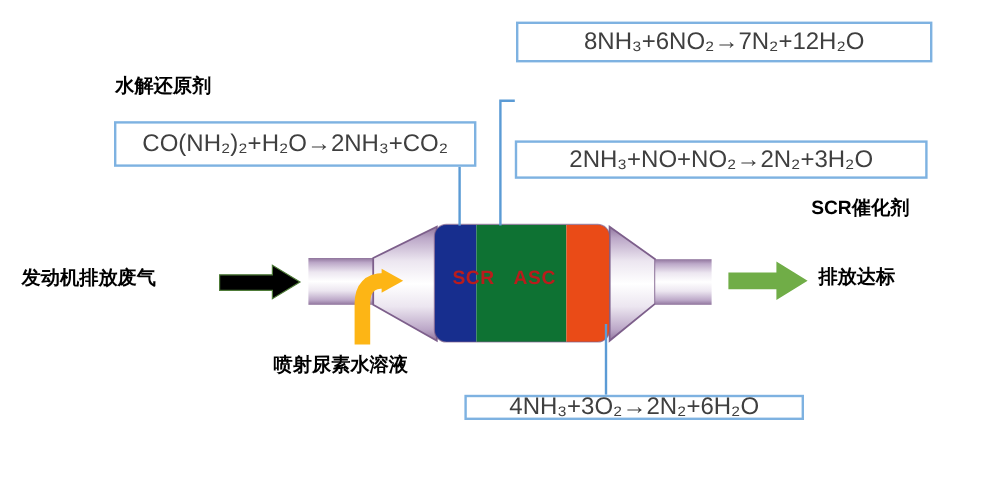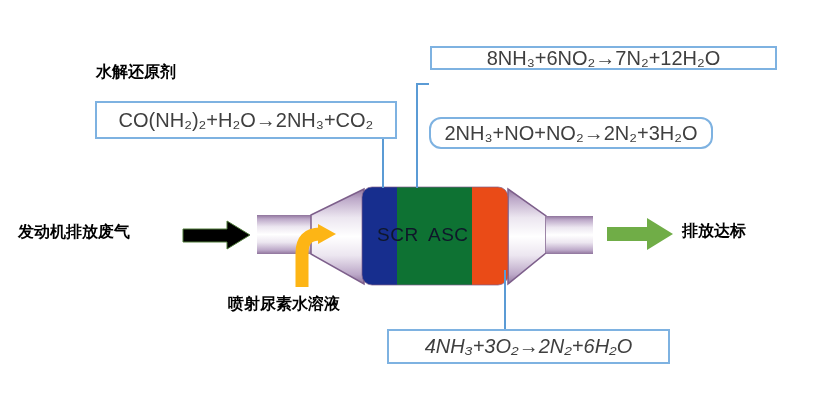--- a/index.html
+++ b/index.html
@@ -21,23 +21,23 @@
     font-size:20px;
     white-space:nowrap;
   }
   .cn-label{
     color:#000000;
     font-weight:bold;
     font-size:16px;
     white-space:nowrap;
   }
   .band-label{
-    color:#0f172a;
-    font-weight:normal;
-    font-size:19px;
+    color:#b91c1c;
+    font-weight:bold;
+    font-size:16px;
     letter-spacing:.5px;
     white-space:nowrap;
   }
 </style>
 </head>
 <body>
 
 <div id="canvas">
 
   <svg id="shapes" width="826" height="415" viewBox="0 0 826 415">
@@ -91,31 +91,32 @@
 
     <g>
       <polygon points="607,227 647,227 647,218 673,234 647,250 647,241 607,241" fill="#70AD47"></polygon>
     </g>
   </svg>
 
   <div class="abs cn-label" style="left:96px;top:62px;">水解还原剂</div>
 
   <div class="abs eq-box" style="left:95px;top:101px;width:302px;height:38px;">CO(NH₂)₂+H₂O→2NH₃+CO₂</div>
 
-  <div class="abs eq-box" style="left:430px;top:18px;width:347px;height:24px;margin-top:28px;">8NH₃+6NO₂→7N₂+12H₂O</div>
+  <div class="abs eq-box" style="left:430px;top:18px;width:347px;height:34px;">8NH₃+6NO₂→7N₂+12H₂O</div>
 
 
-  <div class="abs eq-box" style="left:429px;top:117px;width:284px;height:32px;border-radius:12px;">2NH₃+NO+NO₂→2N₂+3H₂O</div>
+  <div class="abs eq-box" style="left:429px;top:117px;width:344px;height:32px;">2NH₃+NO+NO₂→2N₂+3H₂O</div>
 
+  <div class="abs cn-label" style="left:676px;top:163px;">SCR催化剂</div>
 
   <div class="abs cn-label" style="left:18px;top:222px;">发动机排放废气</div>
 
   <div class="abs cn-label" style="left:228px;top:294px;">喷射尿素水溶液</div>
 
-  <div class="abs eq-box" style="left:387px;top:329px;width:283px;height:35px;font-style:italic;">4NH₃+3O₂→2N₂+6H₂O</div>
+  <div class="abs eq-box" style="left:387px;top:329px;width:283px;height:21px;">4NH₃+3O₂→2N₂+6H₂O</div>
 
 
   <div class="abs cn-label" style="left:682px;top:221px;">排放达标</div>
 
   <div class="abs band-label" style="left:377px;top:224px;">SCR</div>
 
   <div class="abs band-label" style="left:428px;top:224px;">ASC</div>
 
 </div>
 

